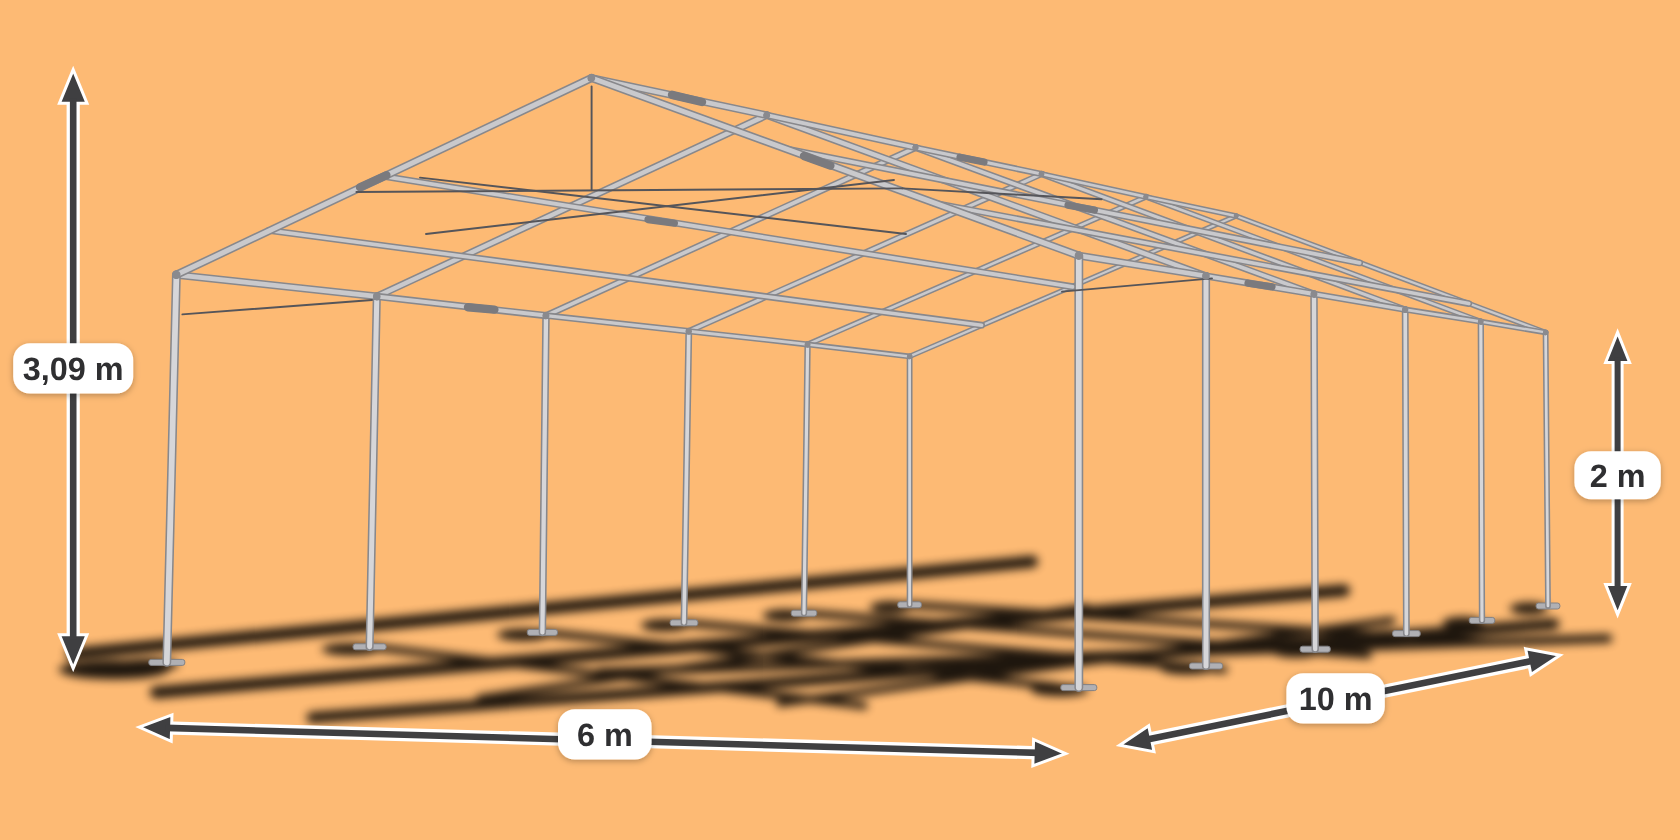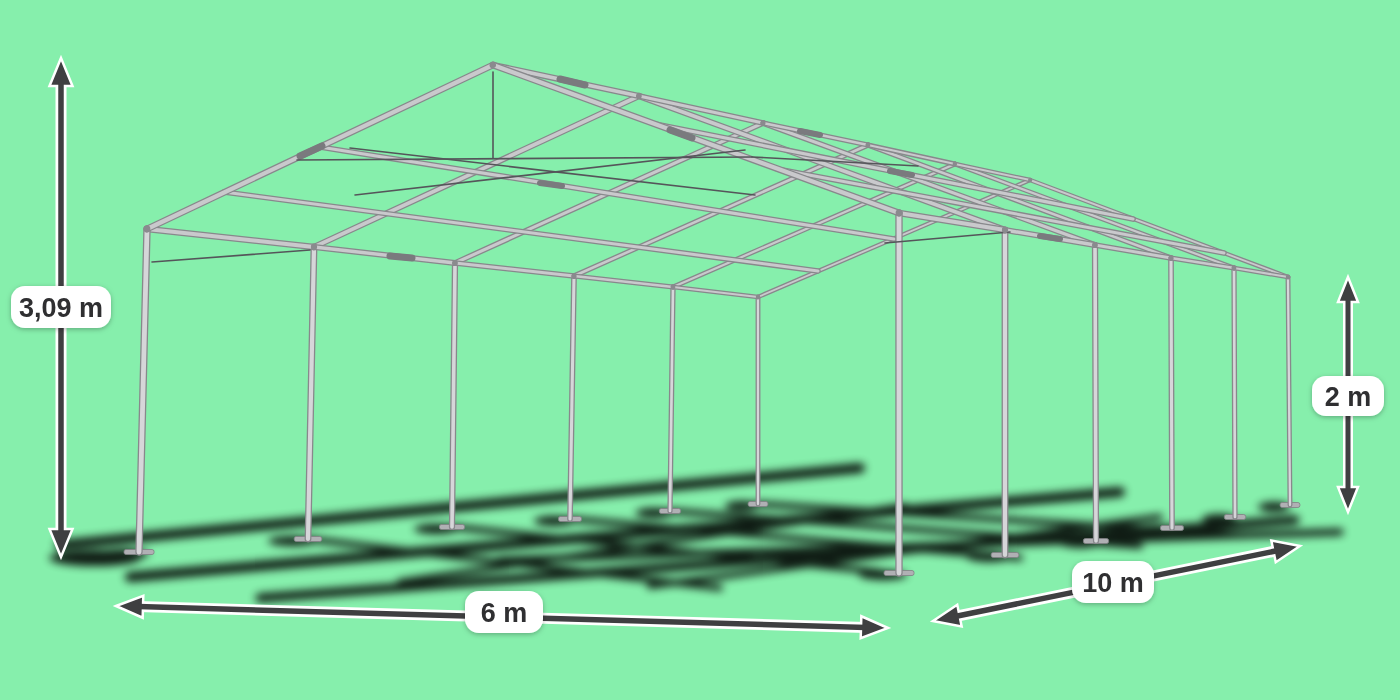--- a/index.html
+++ b/index.html
@@ -8,21 +8,21 @@
     background: #ffffff;
     width: 1400px;
     height: 700px;
     overflow: hidden;
     font-family: "Liberation Sans", sans-serif;
   }
   .stage {
     position: relative;
     width: 1400px;
     height: 700px;
-    background: #86efac;
+    background: #fdba74;
   }
   svg { display: block; }
   .dim-label-text {
     font-family: "Liberation Sans", sans-serif;
     font-weight: bold;
     font-size: 27px;
     fill: #2f2f31;
   }
 </style>
 </head>

